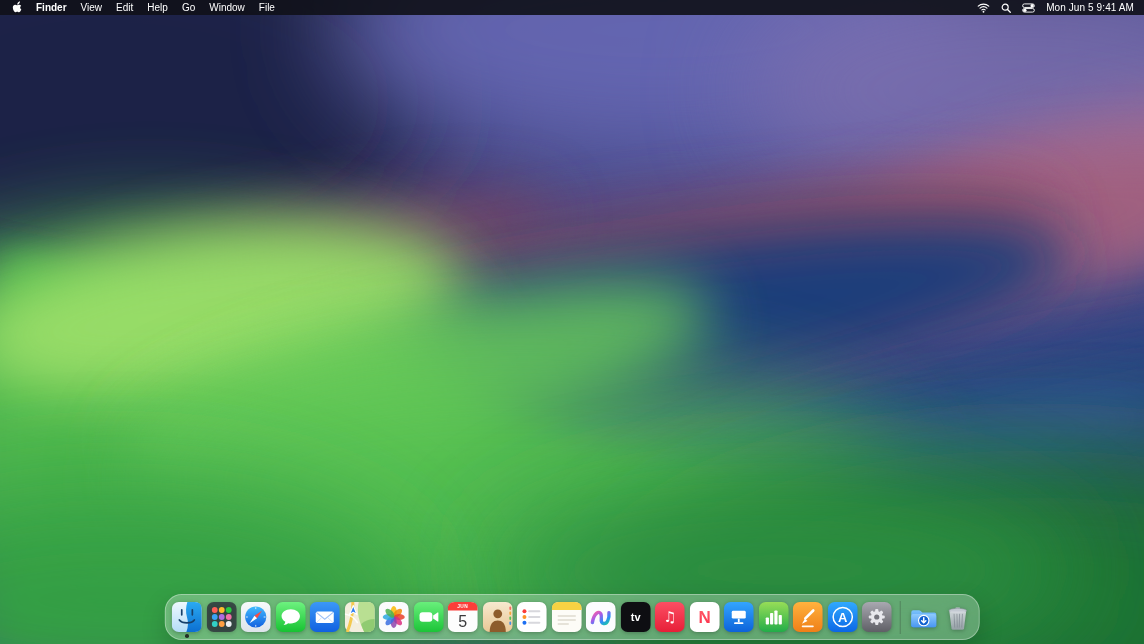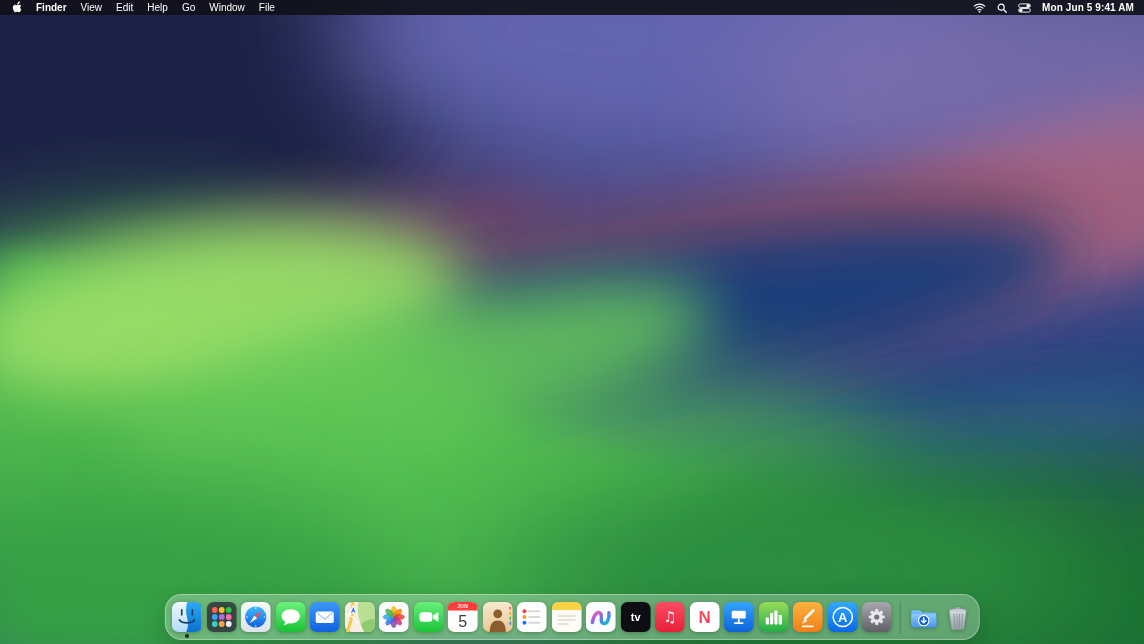--- a/index.html
+++ b/index.html
@@ -10,21 +10,21 @@
   
   .menubar{position:absolute;top:0;left:0;right:0;height:15px;z-index:10;
            background:rgba(16,17,26,0.92);color:#fff;font-size:10px;
            display:flex;align-items:center;justify-content:space-between;padding:0 10px;}
   .menubar-left{display:flex;align-items:center;}
   .apple{display:flex;align-items:center;padding:0 6px 0 2px;}
   .menu-item{padding:0 7px;line-height:15px;white-space:nowrap;}
   .menu-item.bold{font-weight:bold;}
   .menubar-right{display:flex;align-items:center;gap:11px;}
   .mb-icon{display:flex;align-items:center;}
-  .mb-time{white-space:nowrap;letter-spacing:0.1px;font-weight:bold;}
+  .mb-time{white-space:nowrap;letter-spacing:0.1px;}
 
   
   .dock{position:absolute;left:50%;bottom:4px;transform:translateX(-50%);z-index:10;
         height:44px;display:flex;align-items:center;gap:4.5px;padding:0 6px;
         background:rgba(255,255,255,0.28);border:1px solid rgba(255,255,255,0.34);
         border-radius:17px;backdrop-filter:blur(18px);box-shadow:0 10px 24px rgba(0,0,0,0.18);}
   .dock-item{position:relative;width:30px;height:30px;flex:0 0 auto;}
   .dock-item svg{width:30px;height:30px;display:block;
                  filter:drop-shadow(0 1.5px 2px rgba(0,0,0,0.28));}
   .dock-sep{width:1px;height:33px;background:rgba(40,40,40,0.28);margin:0 3px;flex:0 0 auto;}

